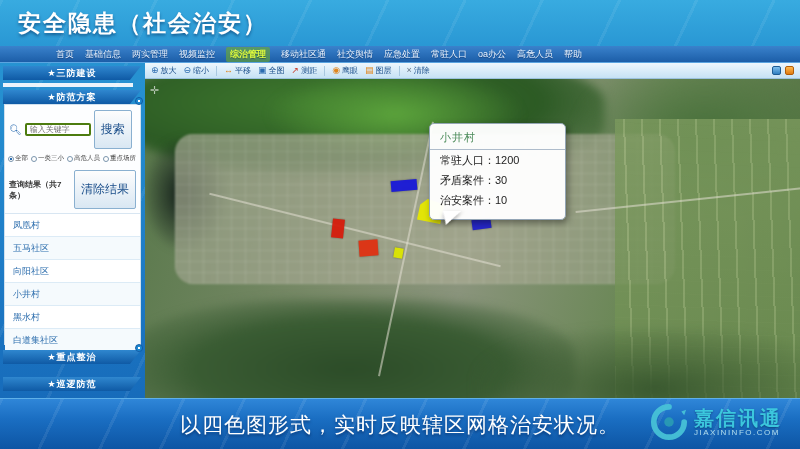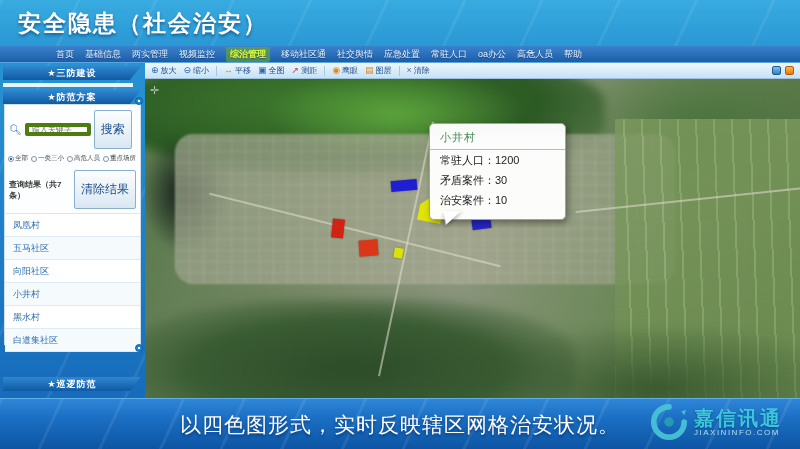--- a/index.html
+++ b/index.html
@@ -88,21 +88,21 @@
   .sb-hdr { position:absolute; left:3px; width:138px; height:14px; cursor:pointer;
     background:linear-gradient(180deg,#2f87cf,#0f5aa5); color:#fff; font-size:9px; font-weight:bold;
     display:flex; align-items:center; justify-content:center; letter-spacing:1px;
     clip-path:polygon(0 0,100% 0,92% 100%,0 100%); z-index:7; }
   .sb-hdr::after { content:""; position:absolute; left:0; bottom:-3px; width:90%; height:3px; background:#fff; }
   .sb-strip { position:absolute; left:3px; width:130px; height:4px; background:rgba(255,255,255,.9); z-index:7; }
   .panel-body { position:absolute; left:4px; top:104px; width:137px; height:241px;
     background:#fdfeff; border:1px solid #cfe0ee; z-index:7; font-size:9px; }
   .srow { display:flex; align-items:center; gap:3px; padding:5px 4px 3px; }
   .mag { color:#2b6cb0; font-size:10px; }
-  .srow input { width:66px; height:13px; border:4px solid #4d7c0f; border-radius:2px; font-size:8px; padding:0 3px; color:#666; }
+  .srow input { width:66px; height:13px; border:2px solid #4d7c0f; border-radius:2px; font-size:8px; padding:0 3px; color:#666; }
   .btn { font-size:12px; color:#1a4e8a; background:linear-gradient(180deg,#fdfdfd,#d9e7f3);
     border:1px solid #8ab0d0; border-radius:2px; padding:10px 6px; cursor:pointer; white-space:nowrap; }
   .filters { display:flex; align-items:center; gap:3px; padding:2px 3px 3px; flex-wrap:nowrap; }
   .filters .f { display:flex; align-items:center; gap:1px; font-size:6.5px; color:#444; cursor:pointer; white-space:nowrap; }
   .radio { width:6px; height:6px; border:1px solid #7a95ad; border-radius:50%; background:#fff; display:inline-block; }
   .radio.on { background:radial-gradient(circle,#2b6cb0 0 40%,#fff 45%); }
   .resrow { display:flex; align-items:center; justify-content:space-between; padding:4px 4px 4px; border-bottom:1px solid #d8e6f2; }
   .reslabel { font-size:8px; font-weight:bold; color:#333; }
   .rlist { list-style:none; }
   .rlist li { height:23px; line-height:23px; padding-left:8px; font-size:9px; color:#2f6fae;
@@ -260,20 +260,23 @@
     <ul class="rlist">
       <li>凤凰村</li>
       <li>五马社区</li>
       <li>向阳社区</li>
       <li>小井村</li>
       <li>黑水村</li>
       <li>白道集社区</li>
     </ul>
   </div>
 
+  <div class="sb-hdr" style="top:350px">
+    <span>★重点整治</span>
+  </div>
   <div class="dot" style="left:135px; top:344px"></div>
 
   <div class="sb-hdr" style="top:377px">
     <span>★巡逻防范</span>
   </div>
 
   <div class="band">
     <div class="caption">以四色图形式，实时反映辖区网格治安状况。</div>
     <div class="logo">
       <svg width="38" height="38" viewBox="0 0 40 40">

